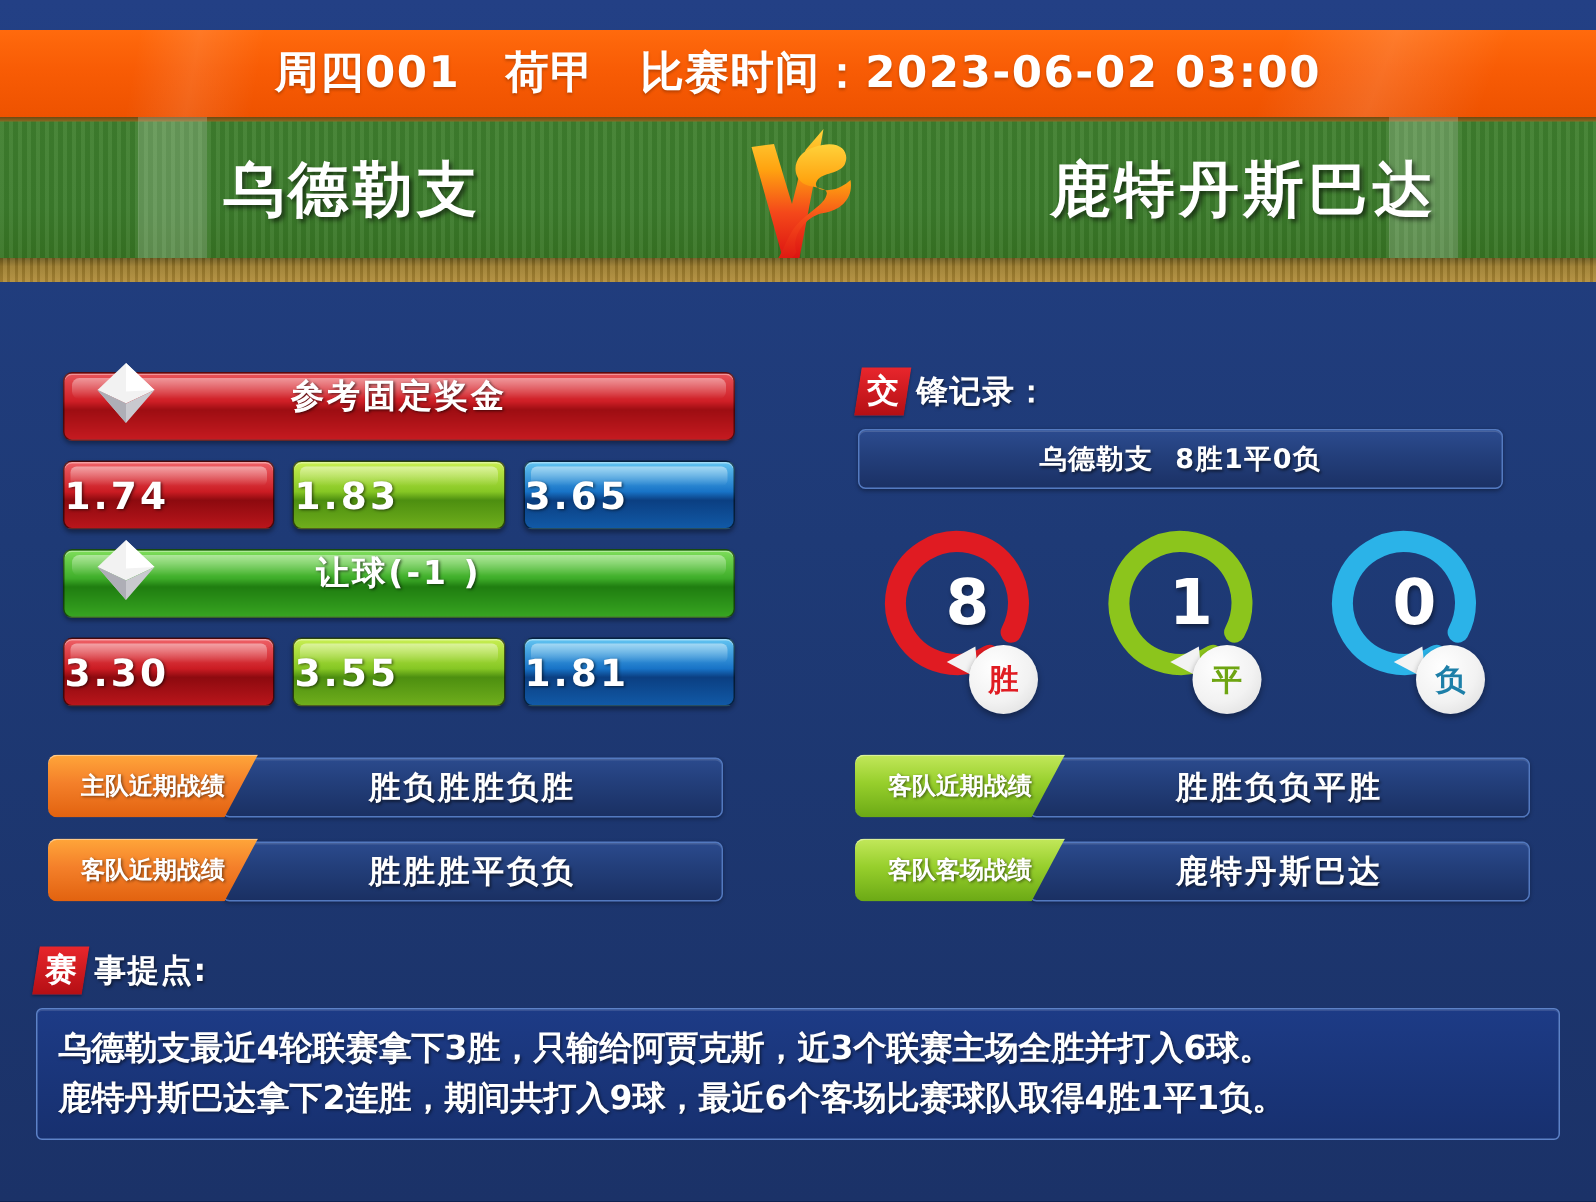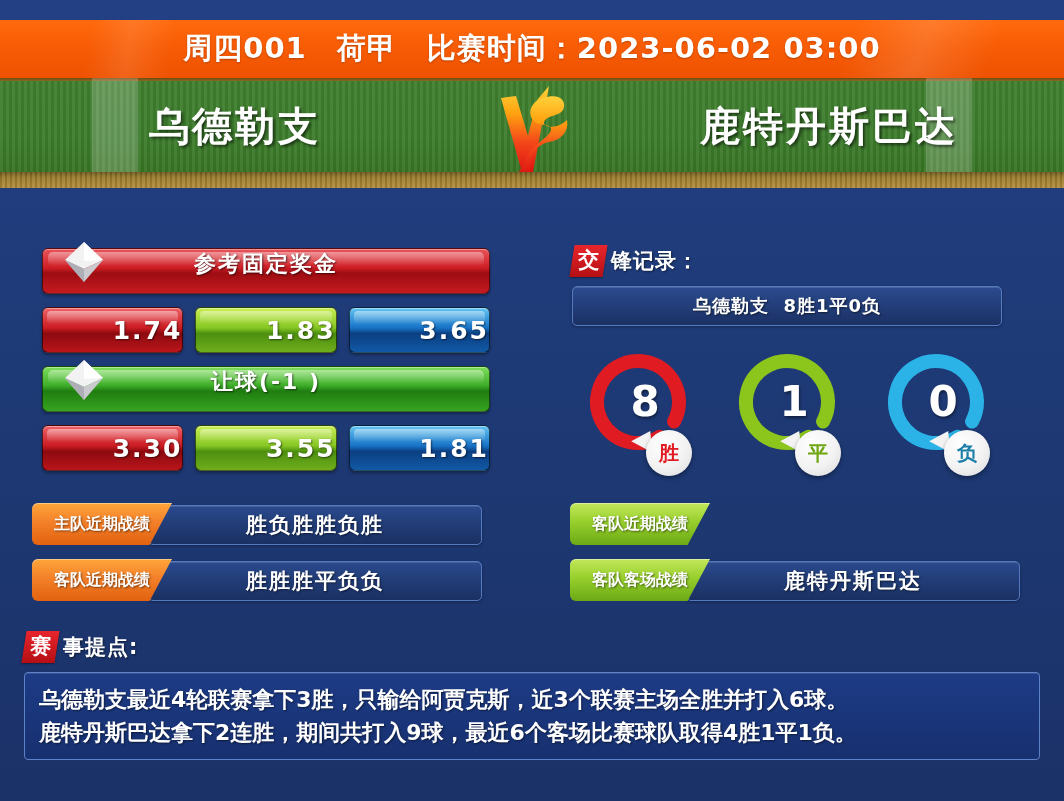--- a/index.html
+++ b/index.html
@@ -58,21 +58,21 @@
     box-shadow:inset 0 1px 0 rgba(255,255,255,.38),0 2px 3px rgba(0,0,0,.35);}
   .bar.red{background:linear-gradient(180deg,#e8545a 0%,#cf1f26 42%,#9d0d12 55%,#c51a20 100%);}
   .bar.green{background:linear-gradient(180deg,#7ede5a 0%,#3fae2a 42%,#1f7d10 55%,#37a421 100%);}
   .bar .label{position:relative;z-index:3;}
   .bar .hl{position:absolute;left:5px;right:5px;top:3px;height:14px;border-radius:5px;
     background:linear-gradient(180deg,rgba(255,255,255,.42),rgba(255,255,255,0));}
   .diamond{position:absolute;left:18px;top:-10px;width:46px;height:46px;z-index:4;}
 
   .oddrow{display:flex;gap:12px;margin-bottom:13px;}
   .odd{flex:1;height:44px;border-radius:6px;position:relative;
-    display:flex;align-items:center;justify-content:flex-end;
+    display:flex;align-items:center;justify-content:flex-start;
     color:#fff;font-size:25px;font-weight:bold;letter-spacing:2px;
     text-shadow:1px 1px 2px rgba(0,0,0,.55);
     border:1px solid rgba(0,0,0,.6);
     box-shadow:inset 0 1px 0 rgba(255,255,255,.4),0 2px 3px rgba(0,0,0,.35);}
   .odd .hl{position:absolute;left:4px;right:4px;top:3px;height:13px;border-radius:4px;
     background:linear-gradient(180deg,rgba(255,255,255,.45),rgba(255,255,255,0));}
   .odd span{position:relative;z-index:2;}
   .odd.c-red{background:linear-gradient(180deg,#ef6167 0%,#cb1c23 45%,#8d0a0f 58%,#b9151b 100%);}
   .odd.c-green{background:linear-gradient(180deg,#c9ef52 0%,#86c724 45%,#4d8f10 58%,#6fae1c 100%);}
   .odd.c-blue{background:linear-gradient(180deg,#63c5f2 0%,#1873c7 45%,#0b3f82 58%,#1159a6 100%);}
@@ -271,20 +271,21 @@
         <div class="box">胜负胜胜负胜</div>
         <div class="tag orange">主队近期战绩</div>
       </div>
       <div class="formrow">
         <div class="box">胜胜胜平负负</div>
         <div class="tag orange">客队近期战绩</div>
       </div>
     </div>
     <div class="formcol right">
       <div class="formrow">
+        <div class="box">胜胜负负平胜</div>
         <div class="tag green">客队近期战绩</div>
       </div>
       <div class="formrow">
         <div class="box">鹿特丹斯巴达</div>
         <div class="tag green">客队客场战绩</div>
       </div>
     </div>
   </div>
 
   <div class="notes">

